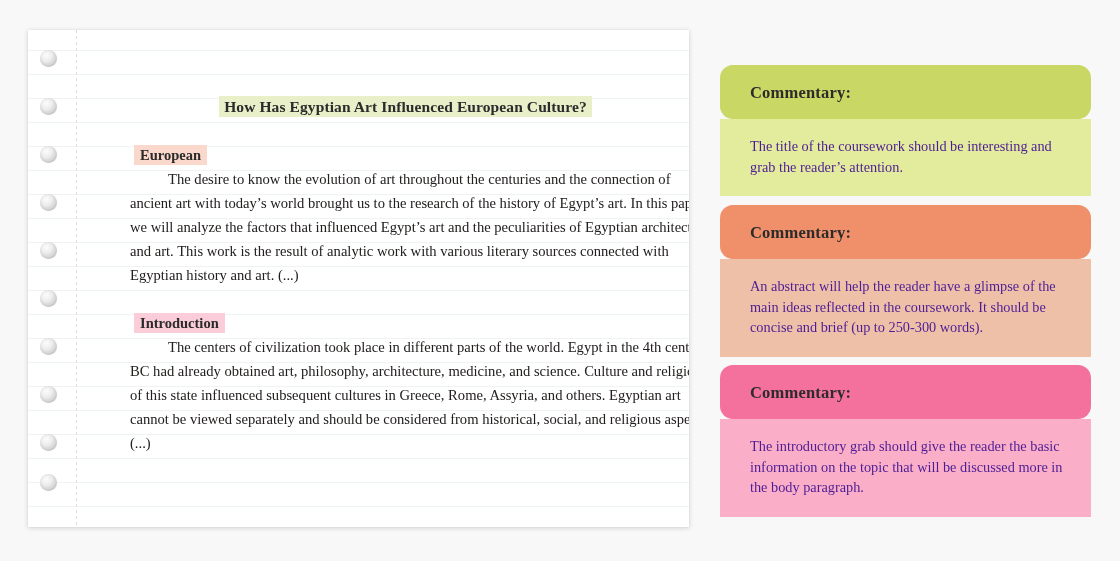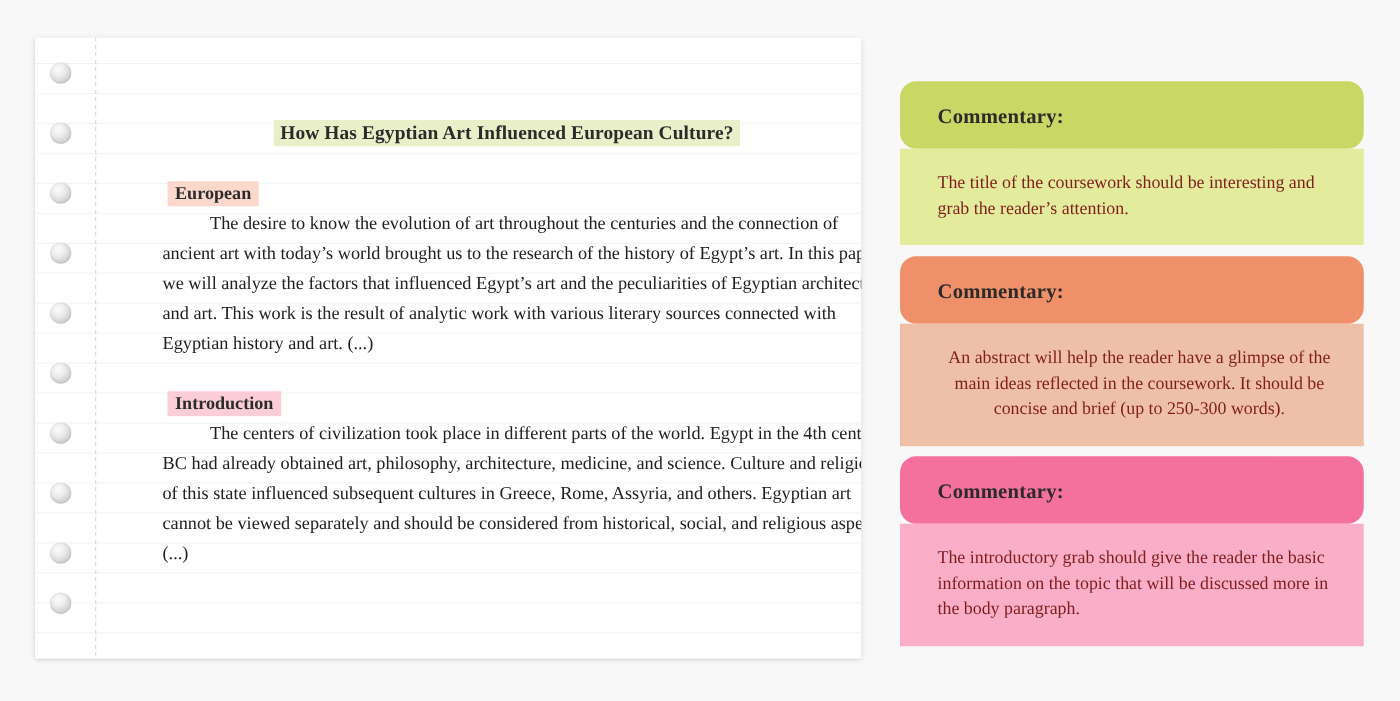--- a/index.html
+++ b/index.html
@@ -151,21 +151,21 @@
     font-size: 16.5px;
     font-weight: bold;
     color: #2b2b2b;
     padding: 18px 30px 16px 30px;
     letter-spacing: 0.2px;
     border-radius: 13px;
   }
   .comment-body {
     font-size: 14.3px;
     line-height: 20.5px;
-    color: #7f1d1d;
+    color: #4c1d95;
     padding: 17px 18px 19px 30px;
   }
 
   #card-title     { top: 65px;  }
   #card-abstract  { top: 205px; }
   #card-intro     { top: 365px; }
 </style>
 </head>
 <body style="background: rgb(248, 248, 248);">
 
@@ -208,19 +208,19 @@
   </div>
 </div>
 
 <div class="comment-card" id="card-title">
   <div class="comment-header" style="background: rgb(201, 215, 100);">Commentary:</div>
   <div class="comment-body" style="background: rgb(227, 235, 156);">The title of the coursework should be interesting and grab the reader’s attention.</div>
 </div>
 
 <div class="comment-card" id="card-abstract">
   <div class="comment-header" style="background: rgb(240, 144, 106);">Commentary:</div>
-  <div class="comment-body" style="background: rgb(239, 192, 168); text-align: center;">An abstract will help the reader have a glimpse of the main ideas reflected in the coursework. It should be concise and brief (up to 250-300 words).</div>
+  <div class="comment-body" style="background: rgb(239, 192, 168);">An abstract will help the reader have a glimpse of the main ideas reflected in the coursework. It should be concise and brief (up to 250-300 words).</div>
 </div>
 
 <div class="comment-card" id="card-intro">
   <div class="comment-header" style="background: rgb(244, 113, 158);">Commentary:</div>
   <div class="comment-body" style="background: rgb(251, 174, 200);">The introductory grab should give the reader the basic information on the topic that will be discussed more in the body paragraph.</div>
 </div>
 
 </body></html>

